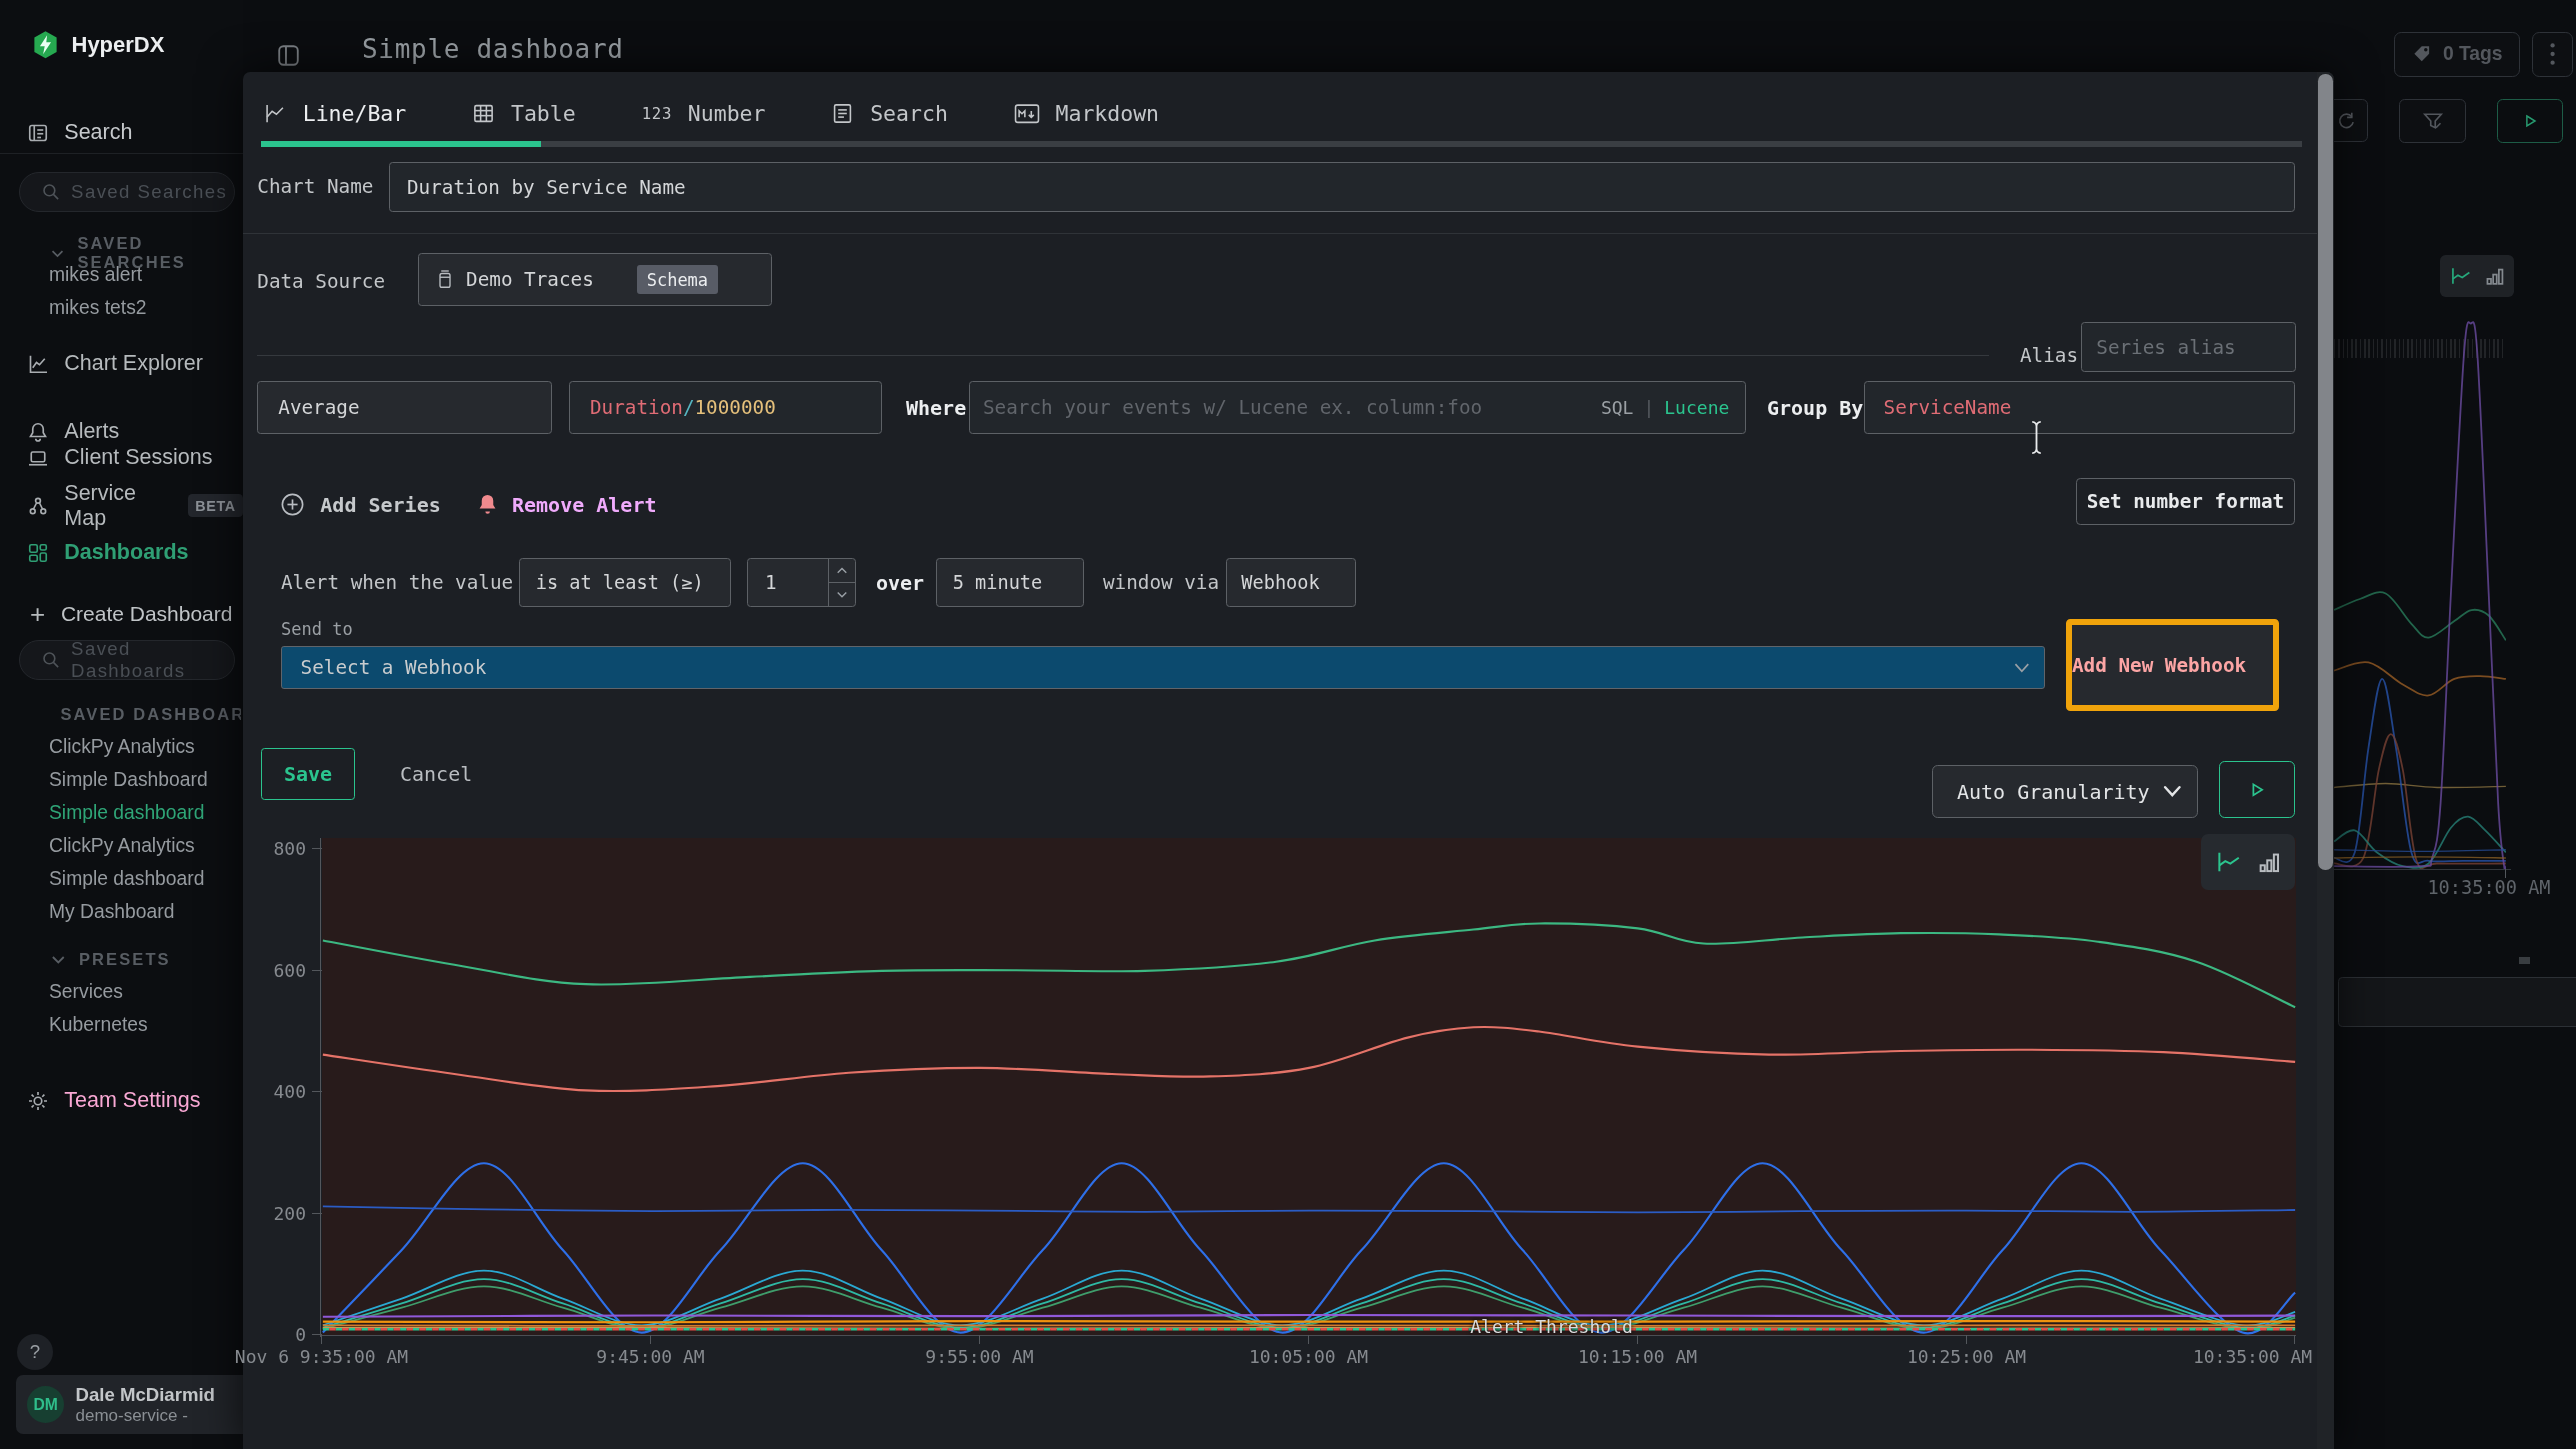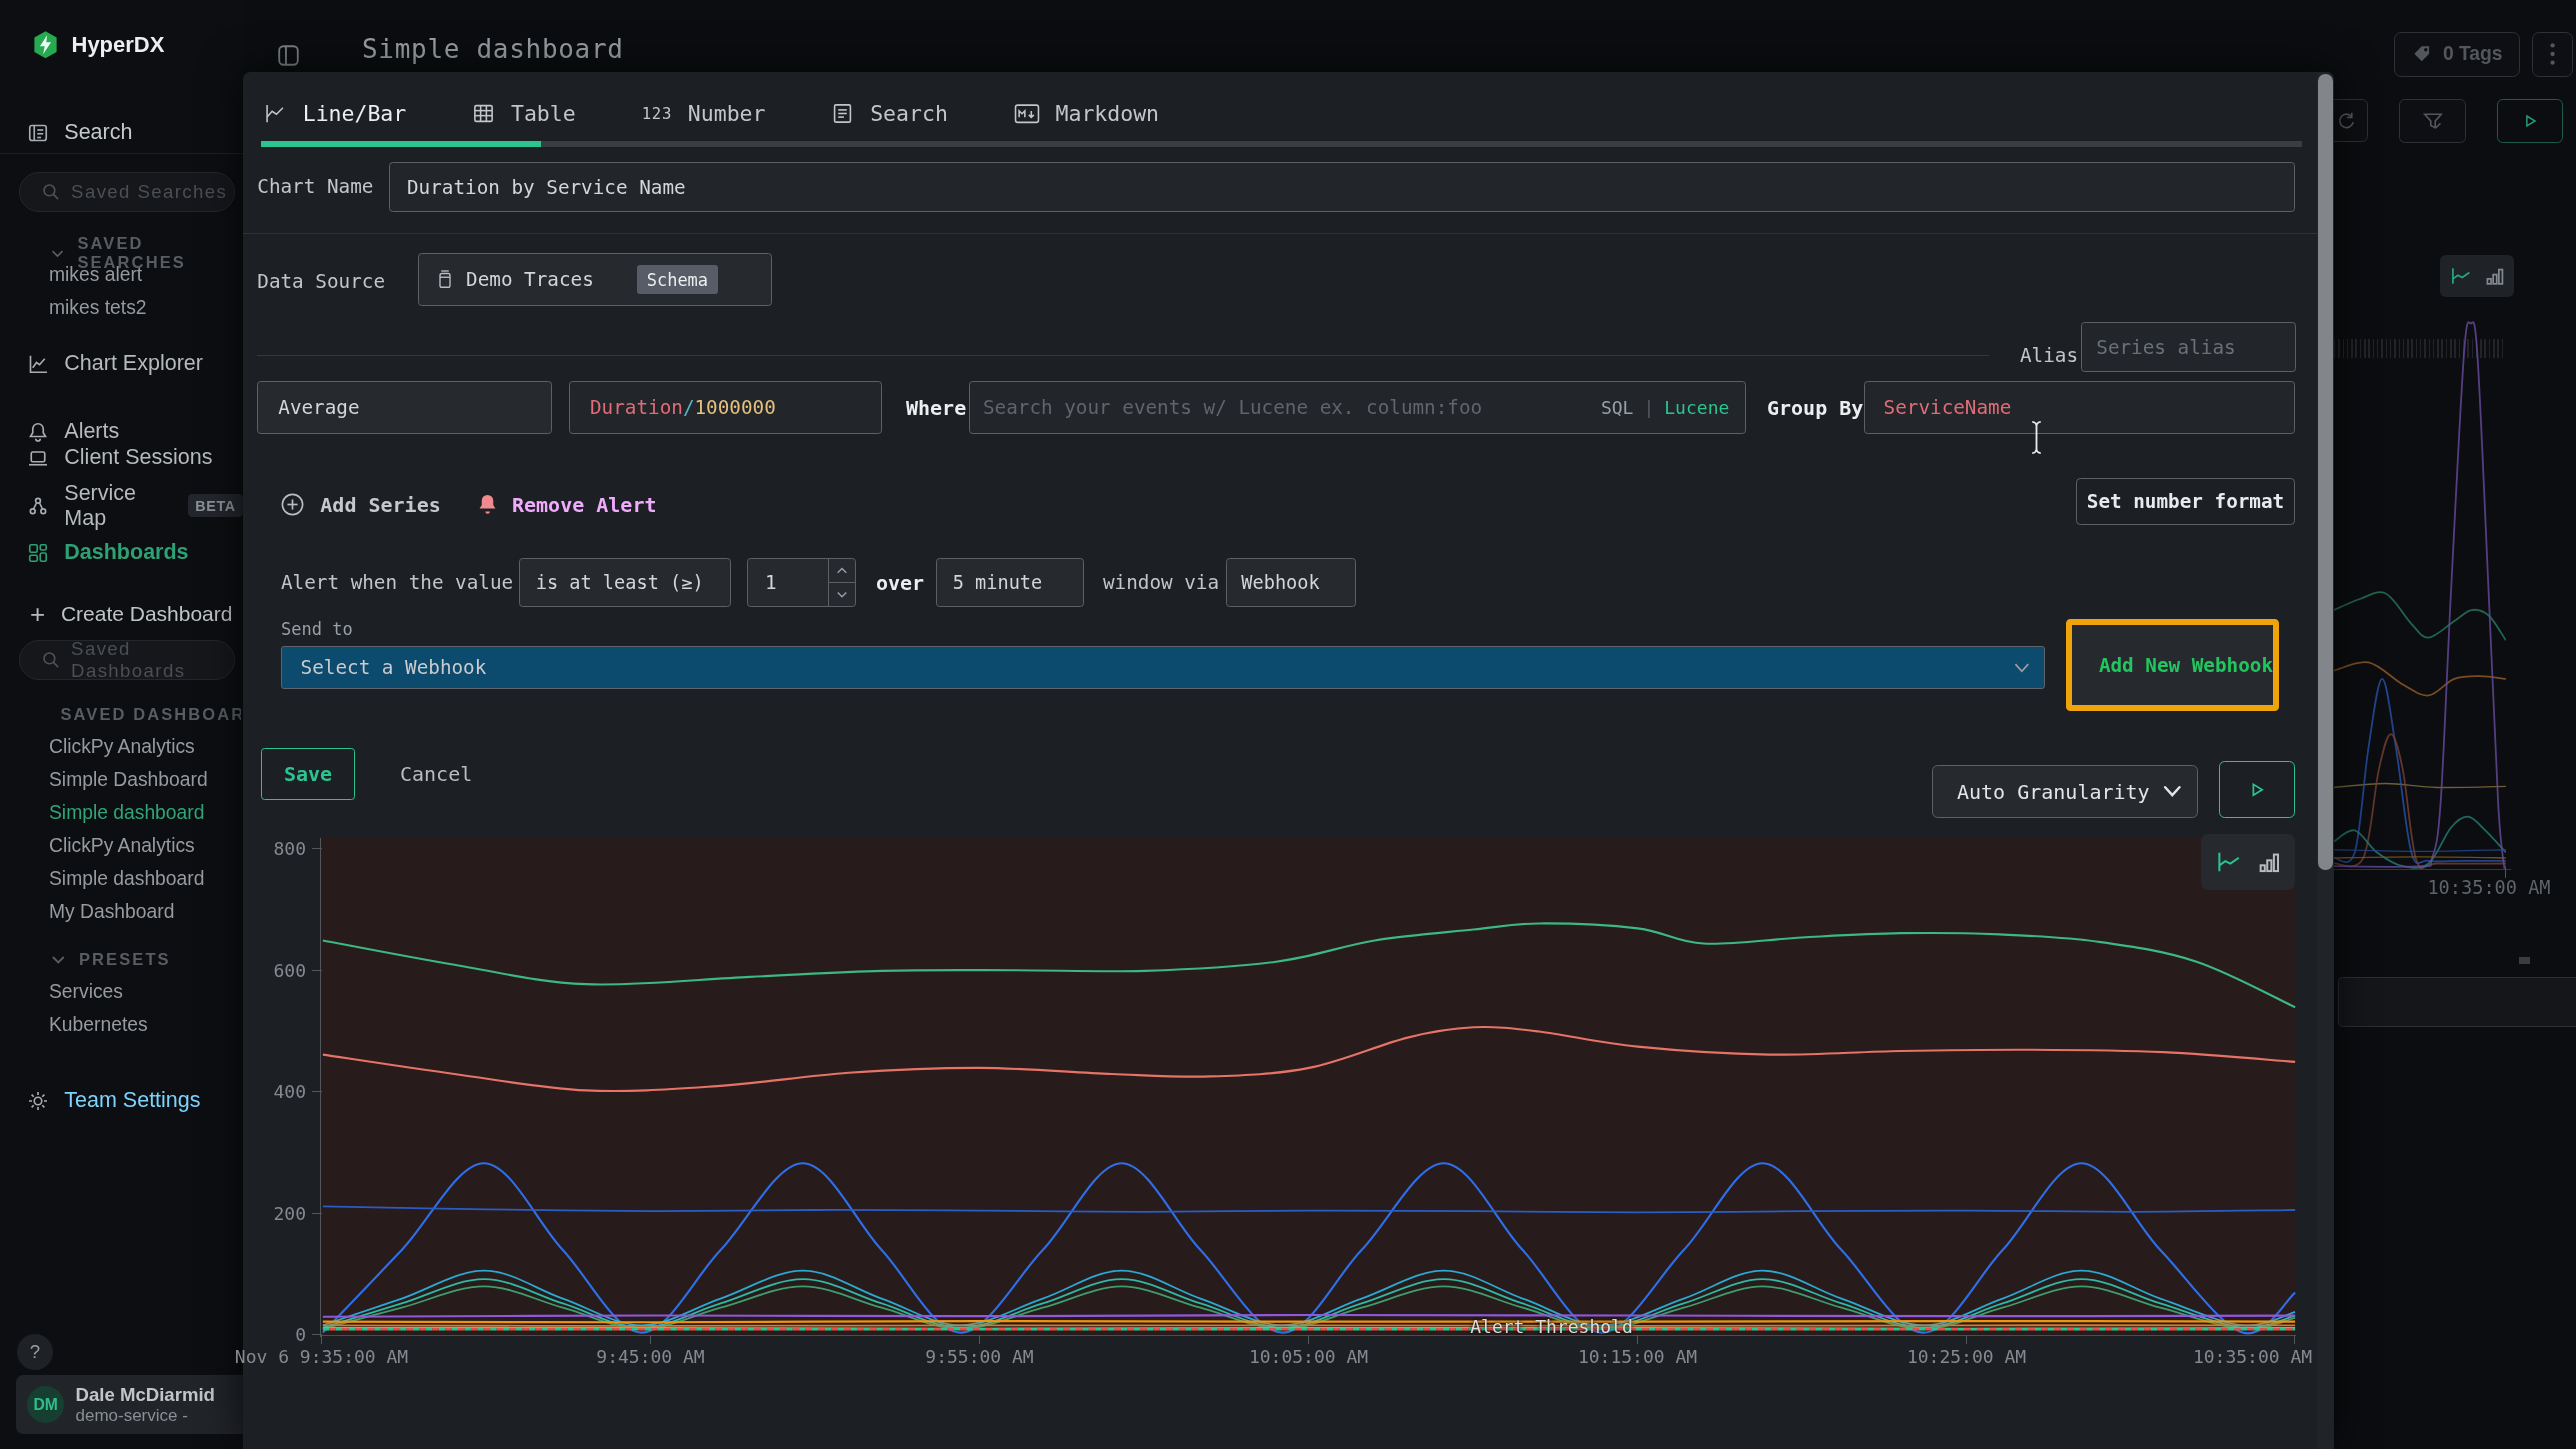--- a/index.html
+++ b/index.html
@@ -192,21 +192,21 @@
       <div class="side-sub">Kubernetes</div>
     </div>
 
   <div class="side-item" style="top:1079px;">
     <span class="icn">
       <svg viewBox="0 0 32 32" width="24" height="24" fill="none" stroke="currentColor" stroke-width="2.2">
           <circle cx="16" cy="16" r="5"></circle>
           <path d="M16 4 v4 M16 24 v4 M4 16 h4 M24 16 h4 M7.5 7.5 l2.8 2.8 M21.7 21.7 l2.8 2.8 M24.5 7.5 l-2.8 2.8 M10.3 21.7 l-2.8 2.8"></path>
         </svg>
     </span>
-    <span style="color:#7dd3fc;text-align:center;">Team Settings</span>
+    <span style="color:#f9a8d4;text-align:center;">Team Settings</span>
   </div>
 
   <div class="abs" style="left:17px;top:1334px;width:36px;height:36px;border-radius:18px;background:#1e2126;display:flex;align-items:center;justify-content:center;color:#9ba0a5;font-size:18.6px;">
     <span>?</span>
   </div>
 
   <div class="abs" style="left:15.7px;top:1375px;width:296px;height:59px;background:#212429;border-radius:7.2px;display:flex;align-items:center;z-index:3;">
     <div style="width:37px;height:37px;border-radius:18.6px;background:#173f31;margin-left:11.4px;display:flex;align-items:center;justify-content:center;color:#2fbe8b;font-weight:bold;font-size:15.7px;">
       <span>DM</span>
     </div>
@@ -470,21 +470,21 @@
   <div class="lbl" style="left:38px;top:545px;height:23px;font-size:17px;color:#9ba0a5;">Send to</div>
   <div class="sel" style="left:38px;top:574px;width:1764px;height:43px;background:#0c4a6e;border-color:#60646a;border-radius:2.9px;">
     <span style="margin-left:18.6px;color:#c9ccce;">Select a Webhook</span>
     <span style="margin-left:auto;margin-right:14.3px;display:flex;">
       <svg width="15.7" height="11.4" viewBox="0 0 22 16">
           <path d="M2 3 L11 13 L20 3" fill="none" stroke="#9aa0a6" stroke-width="2.4"></path>
         </svg>
     </span>
   </div>
   <div class="abs" style="left:1823px;top:547px;width:213px;height:92px;border:6.4px solid #F0A30B;border-radius:4.3px;background:#26292e;display:flex;align-items:center;justify-content:center;z-index:12;">
-    <div style="width:100%;height:100%;display:flex;align-items:center;justify-content:flex-end;color:#22c55e;font-weight:bold;font-size:19.3px;cursor:pointer;">
+    <div style="width:100%;height:100%;display:flex;align-items:center;justify-content:flex-start;color:#fca5a5;font-weight:bold;font-size:19.3px;cursor:pointer;">
       <span>Add New Webhook</span>
     </div>
   </div>
 
   <div class="abs" style="left:18px;top:676px;width:94px;height:52px;border:1.4px solid #2bc48e;border-radius:3.6px;display:flex;align-items:center;justify-content:center;color:#2bc48e;font-weight:bold;font-size:20px;cursor:pointer;">
     <span>Save</span>
   </div>
   <div class="abs" style="left:157px;top:689px;height:26px;display:flex;align-items:center;color:#b9bdc1;font-weight:normal;font-size:20px;cursor:pointer;">
     <span>Cancel</span>
   </div>

